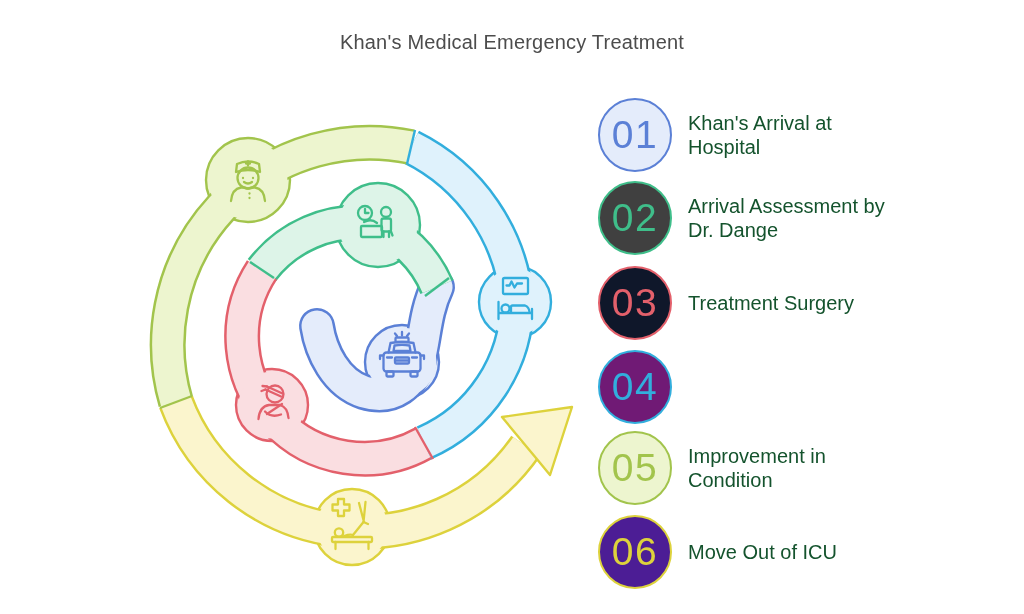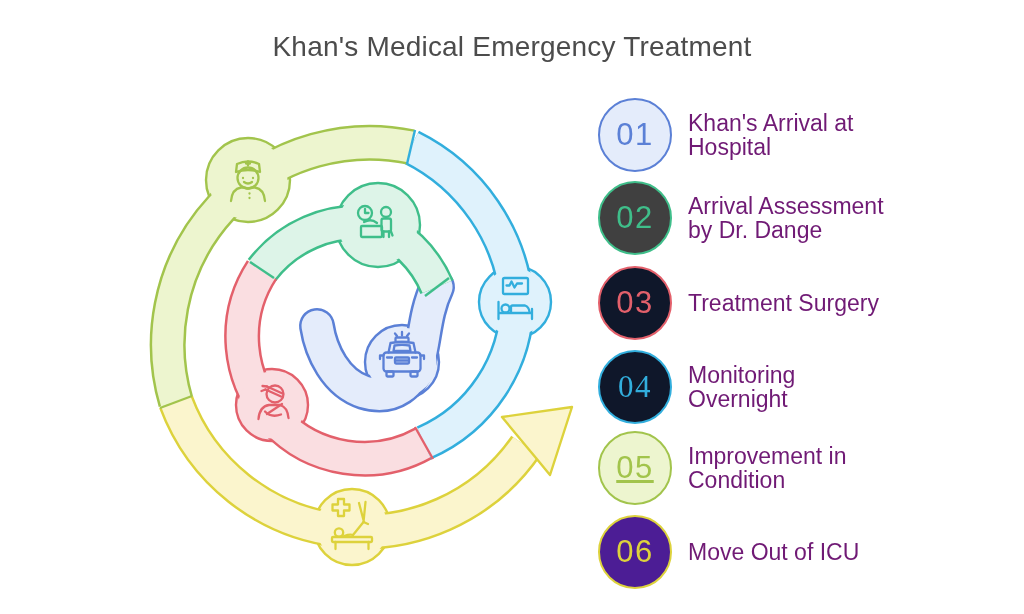--- a/index.html
+++ b/index.html
@@ -3,33 +3,33 @@
 <meta charset="utf-8">
 <style>
   html,body{margin:0;padding:0;}
   body{
     width:1024px;height:614px;background:#ffffff;overflow:hidden;position:relative;
     font-family:"Liberation Sans", sans-serif;
   }
   .canvas{position:absolute;inset:0;width:1024px;height:614px;}
   .title{
     position:absolute;left:0;right:0;top:31px;text-align:center;
-    font-size:28px;color:#4c4c4c;letter-spacing:.2px;
+    font-size:20px;color:#4c4c4c;letter-spacing:.2px;
   }
   .diagram-svg{position:absolute;left:0;top:0;}
   .step-row{
     position:absolute;left:598px;display:flex;align-items:center;gap:16px;height:70px;width:360px;
   }
   .step-badge{
     width:70px;height:70px;border-radius:50%;border:2.5px solid #999;background:#eee;
     display:flex;align-items:center;justify-content:center;flex:0 0 auto;
-    font-size:31px;font-weight:300;letter-spacing:1.5px;
+    font-size:39px;font-weight:300;letter-spacing:1.5px;
   }
   .step-label{
-    font-size:23px;line-height:24px;color:#701a75;max-width:212px;
+    font-size:20px;line-height:24px;color:#14532d;max-width:212px;
   }
   .row-1{top:100px}.row-2{top:183px}.row-3{top:268px}.row-4{top:352px}.row-5{top:433px}.row-6{top:517px}
 </style>
 </head>
 <body>
 
 <div class="canvas">
 
   <div class="title">Khan's Medical Emergency Treatment</div>
 
@@ -156,27 +156,26 @@
       </div>
     <div class="step-label">Arrival Assessment by Dr. Dange</div>
   </div>
   <div class="step-row row-3">
     <div class="step-badge" style="border-color: rgb(227, 96, 107); background: #0f172a; color: rgb(227, 96, 107);">
         <span>03</span>
       </div>
     <div class="step-label">Treatment Surgery</div>
   </div>
   <div class="step-row row-4">
-    <div class="step-badge" style="border-color: rgb(50, 174, 221); background: #0f172a; color: rgb(50, 174, 221); font-family: Liberation Serif, serif;">
+    <div class="step-badge" style="border-color: rgb(50, 174, 221); background: #701a75; color: rgb(50, 174, 221);">
         <span>04</span>
       </div>
-    <div class="step-label">Monitoring Overnight</div>
   </div>
   <div class="step-row row-5">
-    <div class="step-badge" style="border-color: rgb(162, 196, 76); background: rgb(237, 245, 207); color: rgb(162, 196, 76); text-decoration: underline;">
+    <div class="step-badge" style="border-color: rgb(162, 196, 76); background: rgb(237, 245, 207); color: rgb(162, 196, 76);">
         <span>05</span>
       </div>
     <div class="step-label">Improvement in Condition</div>
   </div>
   <div class="step-row row-6">
     <div class="step-badge" style="border-color: rgb(221, 210, 60); background: #4c1d95; color: rgb(221, 210, 60);">
         <span>06</span>
       </div>
     <div class="step-label">Move Out of ICU</div>
   </div>

